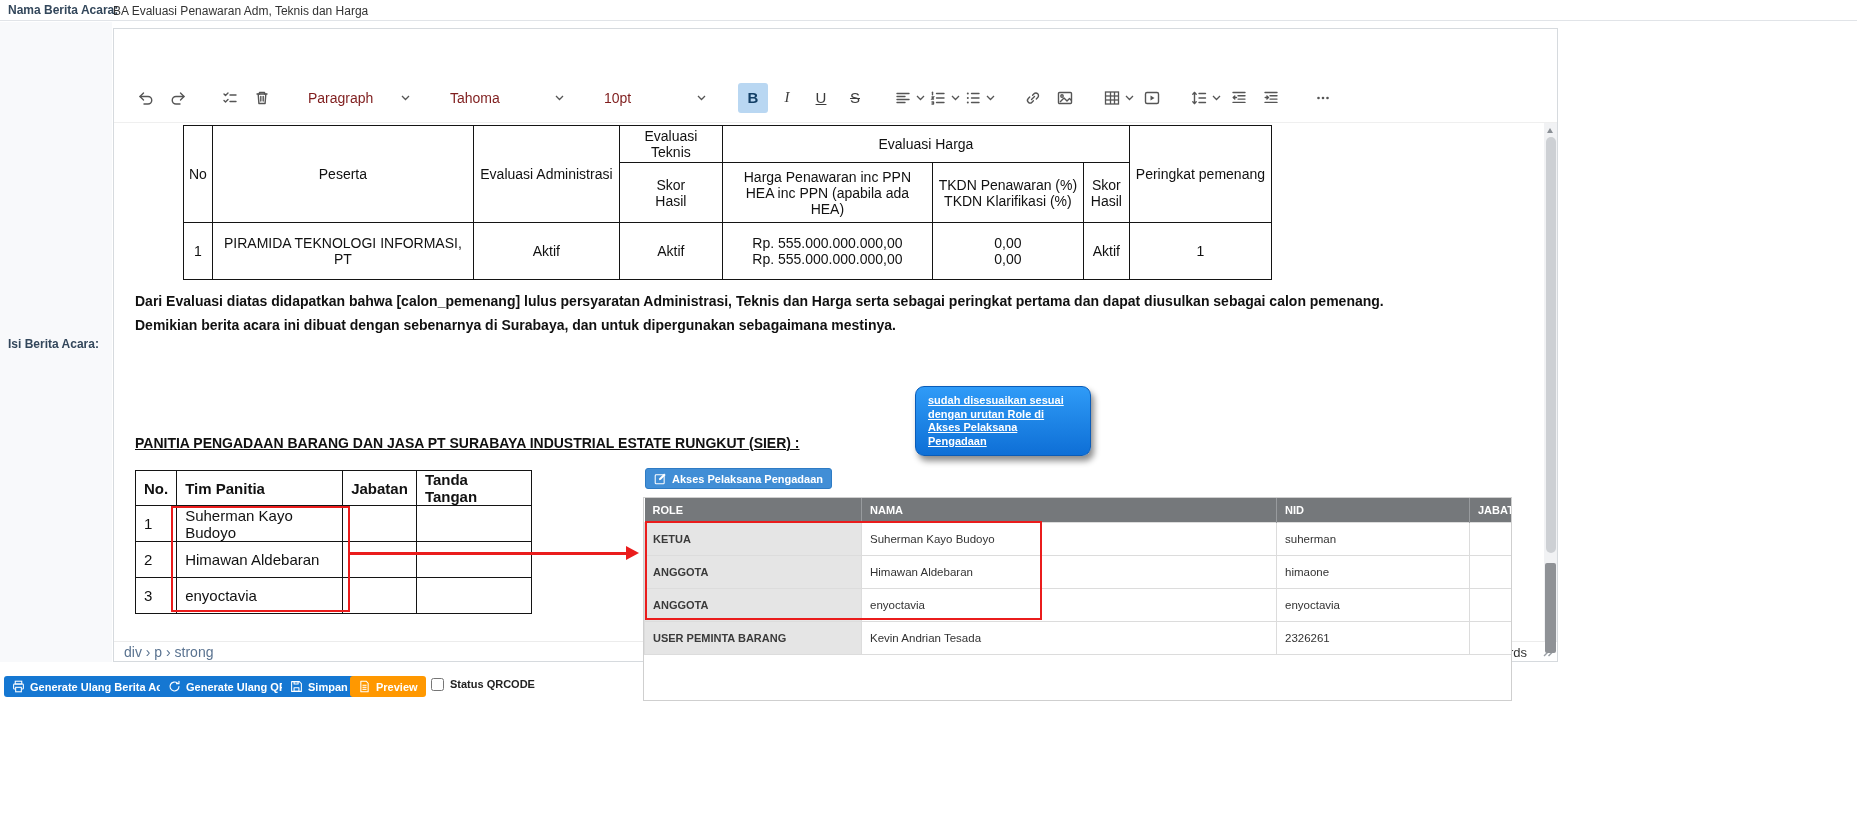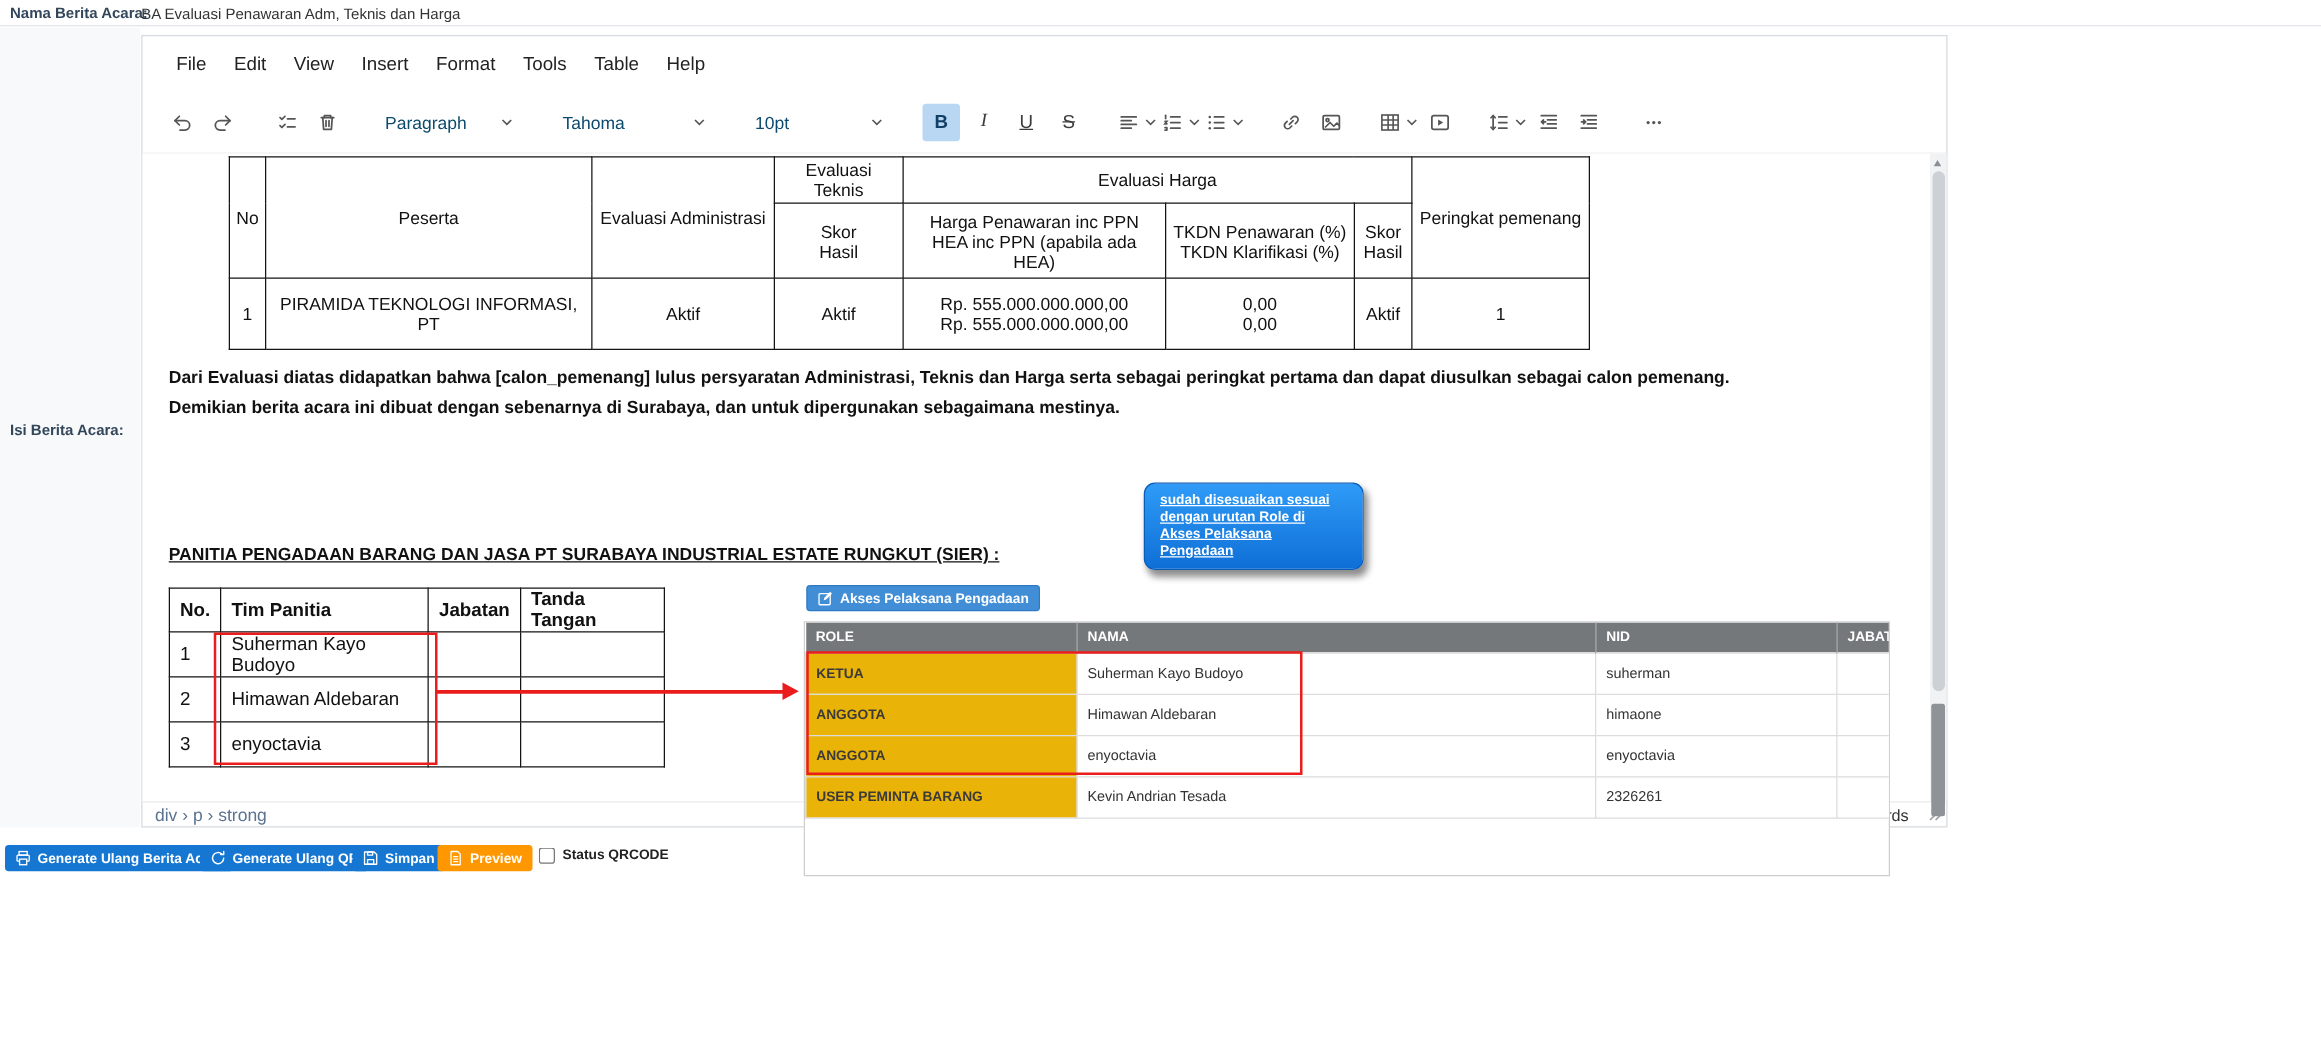--- a/index.html
+++ b/index.html
@@ -15,21 +15,21 @@
   #sidebar { position:absolute; left:0; top:22px; width:112px; height:640px; background:#f8f9fb; }
   #sidebar .lbl { position:absolute; left:8px; top:315px; font-size:12px; font-weight:bold; color:#33475b; }
 
   
   #editor { position:absolute; left:113px; top:28px; width:1445px; height:634px; background:#fff; border:1px solid #d6dade; }
   .menubar { position:absolute; left:0; top:0; width:100%; height:44px; display:flex; align-items:center; padding-left:16px; }
   .menu-item { font-size:15px; color:#222; padding:5px 11px; border-radius:3px; cursor:default; }
   .toolbar { position:absolute; left:0; top:44px; width:100%; height:50px; display:flex; align-items:center; padding-left:18px; border-bottom:1px solid #efefef; }
   .tgroup { display:flex; align-items:center; gap:4px; margin-right:24px; }
   .tbtn { min-width:28px; height:30px; display:flex; align-items:center; justify-content:center; gap:4px; border-radius:3px; color:#555; }
-  .tsel { height:30px; display:flex; align-items:center; justify-content:space-between; padding:0 8px; font-size:14px; color:#0c4a6e; }
+  .tsel { height:30px; display:flex; align-items:center; justify-content:space-between; padding:0 8px; font-size:14px; color:#7f1d1d; }
   .fmt { font-size:15px; width:30px; height:30px; display:flex; align-items:center; justify-content:center; border-radius:3px; color:#3c3c3c; }
   .fmt-b { font-weight:bold; }
   .fmt-b.active { background:#b9d7f2; color:#123f66; }
   .fmt-i { font-style:italic; font-family:"Liberation Serif","DejaVu Serif",serif; }
   .fmt-u { text-decoration:underline; }
   .fmt-s { text-decoration:line-through; }
 
   .content { position:absolute; left:0; top:94px; width:1443px; height:518px; background:#fff; overflow:hidden; }
 
   
@@ -65,21 +65,21 @@
   .sb-up { position:absolute; top:5px; left:3px; width:0; height:0; border-left:3.5px solid transparent; border-right:3.5px solid transparent; border-bottom:5px solid #8a8f95; }
   .sb-thumb { position:absolute; left:1.5px; width:10px; top:14px; height:416px; background:#cdd0d4; border-radius:5px; }
 
   
   #overlay { position:absolute; left:643px; top:468px; width:915px; height:192px; z-index:50; }
   .akses-btn { position:absolute; left:2px; top:0; height:21px; background:#418ed6; color:#fff; font-size:11px; font-weight:bold; display:inline-flex; align-items:center; gap:5px; padding:0 8px; border-radius:3px; border:1px solid #2e7bc4; }
   .grid-wrap { position:absolute; left:0; top:29px; width:869px; height:204px; overflow:hidden; background:#fff; border:1px solid #cfcfcf; }
   .grid-table { border-collapse:collapse; table-layout:fixed; width:1050px; }
   .grid-table th { background:#75787b; color:#fff; font-size:11px; font-weight:bold; text-align:left; height:24px; padding:0 8px; border-right:1px solid #989b9e; }
   .grid-table td { height:33px; font-size:11.5px; color:#333; padding:0 8px; border:1px solid #dcdcdc; background:#fff; }
-  .grid-table td.role { background:#eab308; font-weight:bold; font-size:11px; color:#3a3a3a; }
+  .grid-table td.role { background:#e5e5e5; font-weight:bold; font-size:11px; color:#3a3a3a; }
   .red-rect2 { position:absolute; left:2px; top:53px; width:397px; height:99px; border:2px solid #ea1c1c; z-index:55; }
   .overlay-sb-thumb { position:absolute; left:902px; top:95px; width:11px; height:90px; background:#8f9296; border-radius:2px; }
 
   
   .btn { position:absolute; top:676px; height:21px; display:inline-flex; align-items:center; gap:5px; padding:0 8px; border-radius:3px; color:#fff; font-size:11px; font-weight:bold; border:none; white-space:nowrap; }
   .btn.blue { background:#1577d2; }
   .btn.orange { background:#ff9800; }
   .qr-check { position:absolute; left:431px; top:678px; display:flex; gap:6px; }
   .qr-check input { width:13px; height:13px; }
   .qr-check label { font-size:11px; font-weight:bold; color:#222; }
@@ -93,30 +93,20 @@
   <span class="lbl">Nama Berita Acara:</span>
   <span class="val">BA Evaluasi Penawaran Adm, Teknis dan Harga</span>
 </div>
 
 <div id="sidebar">
   <span class="lbl">Isi Berita Acara:</span>
 </div>
 
 <div id="editor">
 
-  <div class="menubar">
-    <span class="menu-item">File</span>
-    <span class="menu-item">Edit</span>
-    <span class="menu-item">View</span>
-    <span class="menu-item">Insert</span>
-    <span class="menu-item">Format</span>
-    <span class="menu-item">Tools</span>
-    <span class="menu-item">Table</span>
-    <span class="menu-item">Help</span>
-  </div>
 
   <div class="toolbar">
     <div class="tgroup">
       <span class="tbtn">
         <svg width="18" height="18" viewBox="0 0 18 18" fill="none" stroke="#555" stroke-width="1.4" stroke-linecap="round" stroke-linejoin="round">
             <path d="M6.5 4 L3 7.5 L6.5 11"></path>
             <path d="M3 7.5 H11 a3.75 3.75 0 0 1 0 7.5 H7"></path>
           </svg>
       </span>
       <span class="tbtn">

